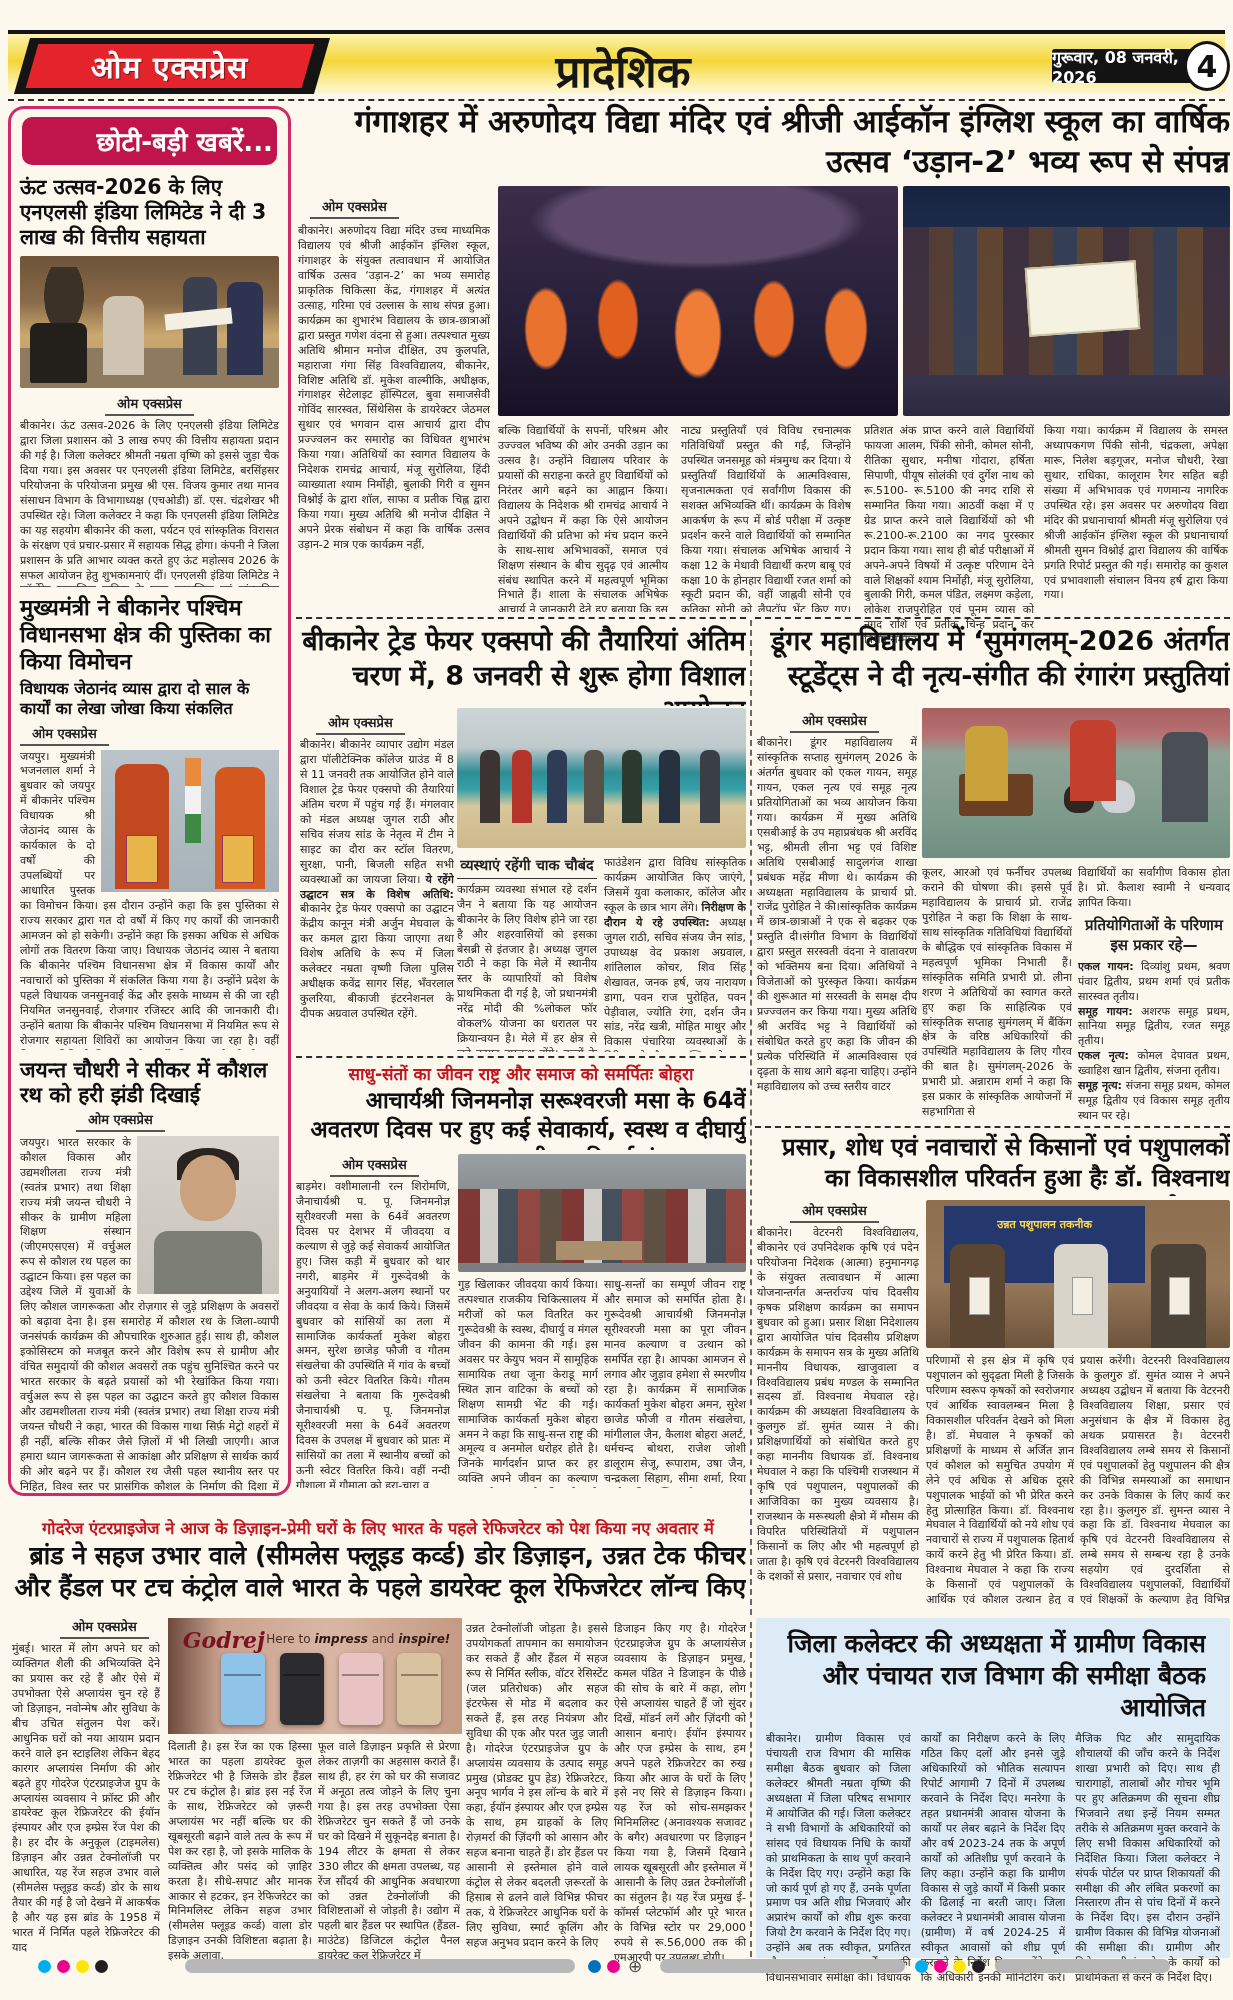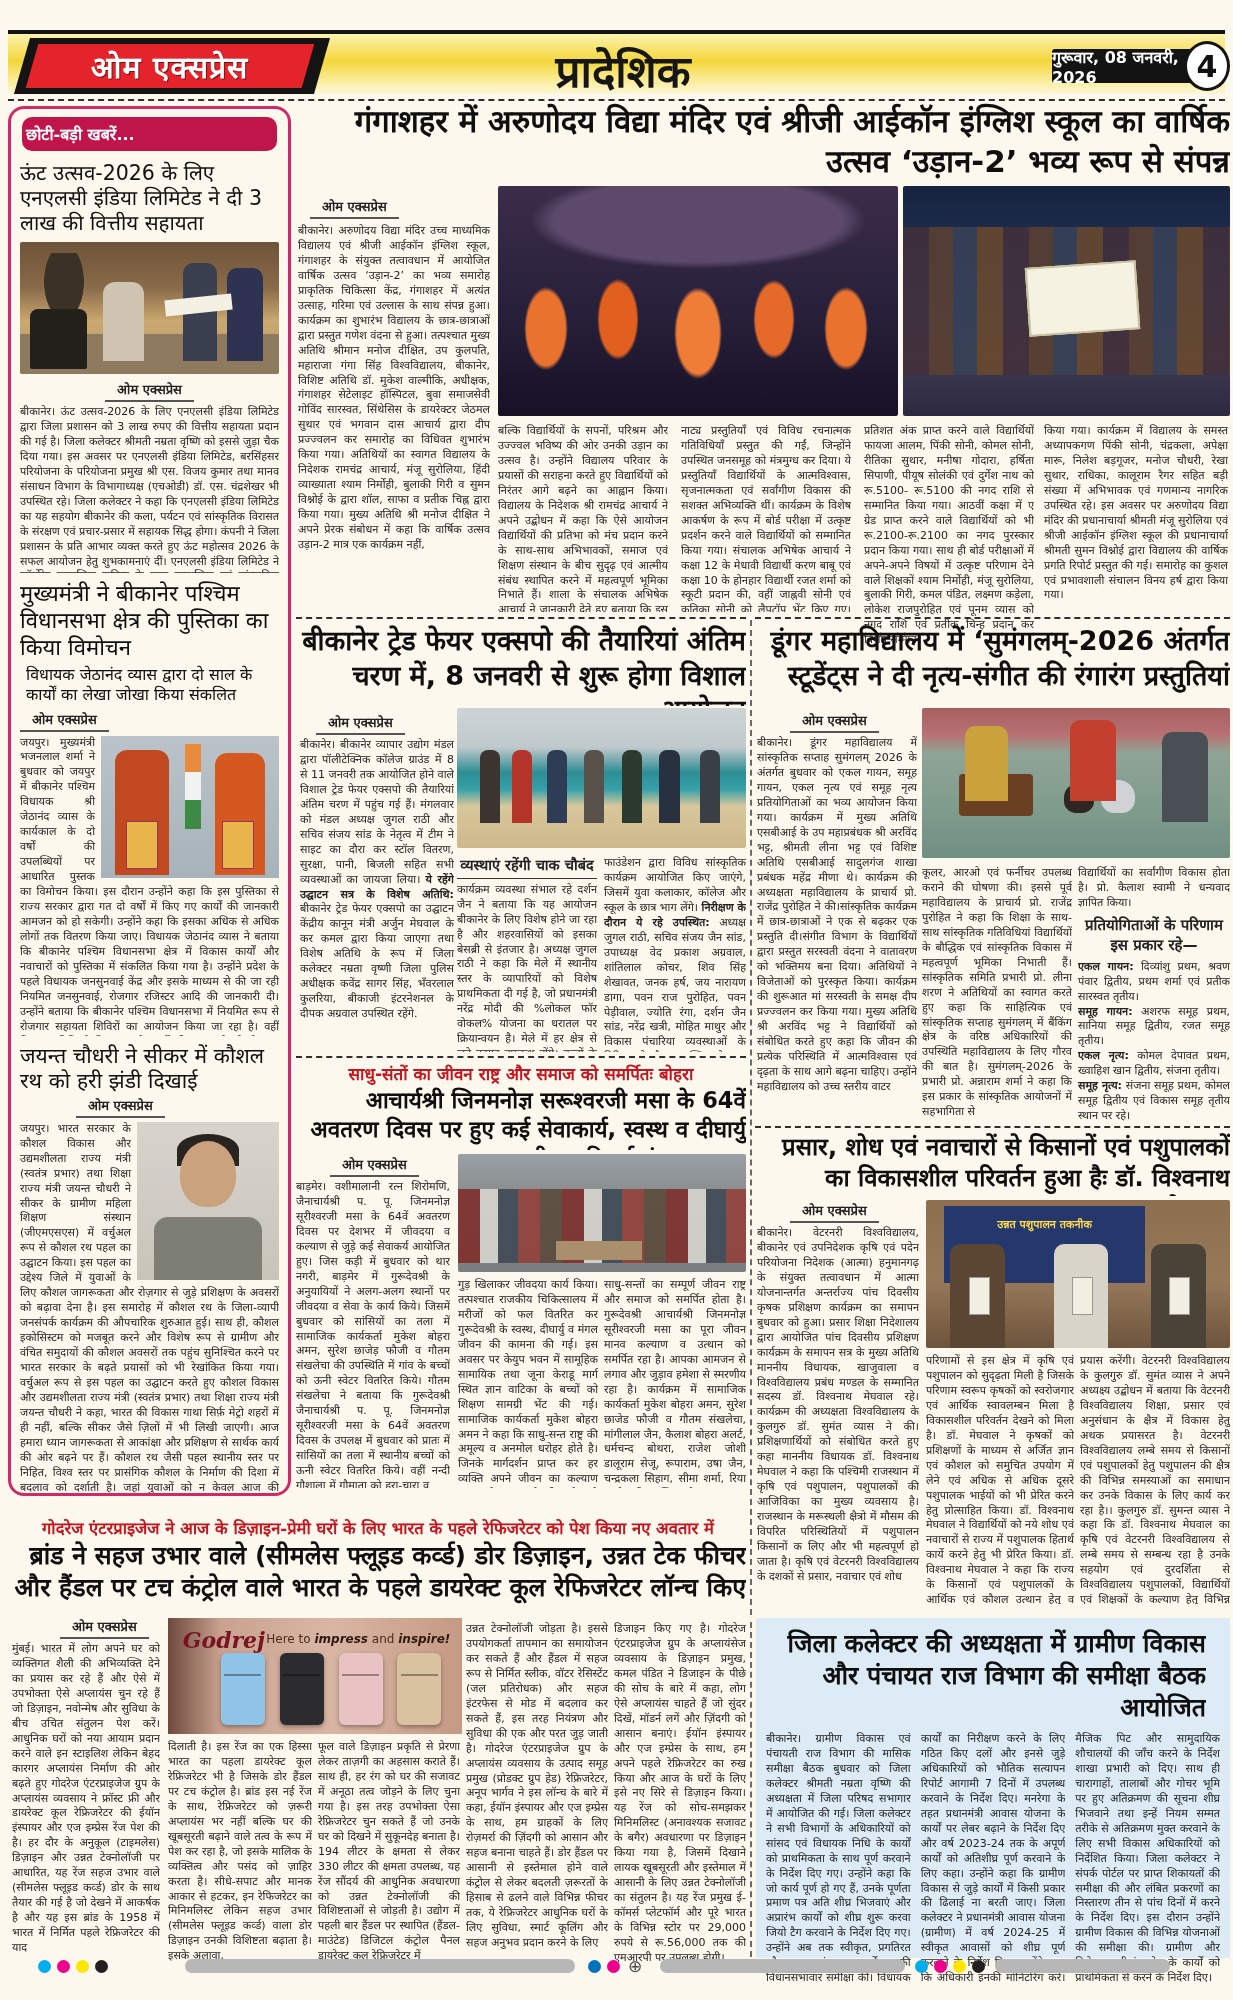--- a/index.html
+++ b/index.html
@@ -23,21 +23,21 @@
               display:flex; align-items:center; justify-content:center; border-radius:3px; }
   .page-circle { background:#fff; border:3px solid #141414; border-radius:50%;
                  display:flex; align-items:center; justify-content:center;
                  font-size:30px; font-weight:bold; color:#111; }
   .dashline { border-top:2px dashed #2e2e2e; }
   .vdash { border-left:2px dashed #6a6a6a; }
 
   
   .body-text { font-size:11px; line-height:1.36; text-align:justify; overflow:hidden; color:#222; }
   .headline { font-weight:bold; color:#0f0f0f; text-align:right; overflow:hidden; line-height:1.28; }
-  .headline-left { font-weight:normal; color:#0f0f0f; text-align:left; line-height:1.22; }
+  .headline-left { font-weight:bold; color:#0f0f0f; text-align:left; line-height:1.22; }
   .kicker { color:#c4161f; font-weight:bold; text-align:center; overflow:hidden; }
   .byline { font-weight:bold; font-size:13px; color:#222; border-bottom:2px solid #555;
             display:inline-block; padding:0 12px 2px; }
   .byline-wrap { text-align:center; }
   .col-subhead { font-weight:bold; font-size:14.5px; text-align:center; border-bottom:1.5px solid #333;
                  padding-bottom:2px; margin-bottom:4px; }
 
   
   .photo { position:absolute; overflow:hidden; border-radius:2px; background:#777; }
   .ph-office { background:linear-gradient(180deg,#6d5338 0%,#8a6b49 35%,#caa86f 60%,#b59871 100%); }
@@ -100,22 +100,22 @@
   .ad-tag { position:absolute; right:4%; top:12%; color:#4a2c20; font-size:12px; }
   .ad-tag b { color:#2e1a12;font-style:italic; }
   .fridge { position:absolute; bottom:8%; width:15%; height:62%; border-radius:6px; box-shadow:0 2px 4px rgba(0,0,0,.35); }
   .fridge:before { content:""; position:absolute; left:8%; top:30%; width:84%; height:2px; background:rgba(0,0,0,.35); }
 
   
   .blue-box { background:#dcebf5; border-radius:2px; }
 
   
   .left-wrap { border:3.5px solid #cf2a68; border-radius:16px; padding:8px 9px; overflow:hidden; }
-  .news-tab { background:#c0154a; color:#fff; border-radius:10px; font-size:16px; font-weight:bold;
-              text-align:left; padding:6px 4px; margin:0 2px 10px; }
+  .news-tab { background:#c0154a; color:#fff; border-radius:10px; font-size:26px; font-weight:bold;
+              text-align:right; padding:6px 4px; margin:0 2px 10px; }
 
   
   .dot { position:absolute; width:13px; height:13px; border-radius:50%; }
   .regbar { position:absolute; height:14px; border-radius:8px; background:#b7b7b7; }
   .crosshair { position:absolute; font-size:17px; color:#4c4c4c; }
 </style>
 </head>
 <body>
 
 <div class="page">
@@ -142,21 +142,21 @@
       <div class="chair"></div>
       <div class="fig3"></div>
       <div class="fig2"></div>
       <div class="fig1"></div>
       <div class="cheque"></div>
     </div>
     <div class="byline-wrap"><span class="byline">ओम एक्सप्रेस</span></div>
     <div class="body-text" style="height:168px; margin-top:3px;">बीकानेर। ऊंट उत्सव-2026 के लिए एनएलसी इंडिया लिमिटेड द्वारा जिला प्रशासन को 3 लाख रुपए की वित्तीय सहायता प्रदान की गई है। जिला कलेक्टर श्रीमती नम्रता वृष्णि को इससे जुड़ा चैक दिया गया। इस अवसर पर एनएलसी इंडिया लिमिटेड, बरसिंहसर परियोजना के परियोजना प्रमुख श्री एस. विजय कुमार तथा मानव संसाधन विभाग के विभागाध्यक्ष (एचओडी) डॉ. एस. चंद्रशेखर भी उपस्थित रहे। जिला कलेक्टर ने कहा कि एनएलसी इंडिया लिमिटेड का यह सहयोग बीकानेर की कला, पर्यटन एवं सांस्कृतिक विरासत के संरक्षण एवं प्रचार-प्रसार में सहायक सिद्ध होगा। कंपनी ने जिला प्रशासन के प्रति आभार व्यक्त करते हुए ऊंट महोत्सव 2026 के सफल आयोजन हेतु शुभकामनाएं दीं। एनएलसी इंडिया लिमिटेड ने कॉर्पोरेट सामाजिक दायित्व के तहत सामाजिक एवं सांस्कृतिक गतिविधियों में निरंतर सहयोग का विश्वास व्यक्त किया।</div>
 
     <div class="headline-left" style="font-size:22px; margin-top:8px;">मुख्यमंत्री ने बीकानेर पश्चिम विधानसभा क्षेत्र की पुस्तिका का किया विमोचन</div>
-    <div class="headline-left" style="font-size:16px; margin:4px 6px 4px;">विधायक जेठानंद व्यास द्वारा दो साल के कार्यों का लेखा जोखा किया संकलित</div>
+    <div class="headline-left" style="font-size:16px; margin:4px 0 4px;">विधायक जेठानंद व्यास द्वारा दो साल के कार्यों का लेखा जोखा किया संकलित</div>
     <div><span class="byline">ओम एक्सप्रेस</span></div>
     <div class="body-text" style="height:300px; margin-top:4px;">
       <div class="ph-cm">
         <div class="flag"></div>
         <div class="f1"></div>
         <div class="f2"></div>
         <div class="book1"></div>
         <div class="book2"></div>
       </div>
       <span>जयपुर। मुख्यमंत्री भजनलाल शर्मा ने बुधवार को जयपुर में बीकानेर पश्चिम विधायक श्री जेठानंद व्यास के कार्यकाल के दो वर्षों की उपलब्धियों पर आधारित पुस्तक का विमोचन किया। इस दौरान उन्होंने कहा कि इस पुस्तिका से राज्य सरकार द्वारा गत दो वर्षों में किए गए कार्यों की जानकारी आमजन को हो सकेगी। उन्होंने कहा कि इसका अधिक से अधिक लोगों तक वितरण किया जाए। विधायक जेठानंद व्यास ने बताया कि बीकानेर पश्चिम विधानसभा क्षेत्र में विकास कार्यों और नवाचारों को पुस्तिका में संकलित किया गया है। उन्होंने प्रदेश के पहले विधायक जनसुनवाई केंद्र और इसके माध्यम से की जा रही नियमित जनसुनवाई, रोजगार रजिस्टर आदि की जानकारी दी। उन्होंने बताया कि बीकानेर पश्चिम विधानसभा में नियमित रूप से रोजगार सहायता शिविरों का आयोजन किया जा रहा है। वहीं विधायक निधि से किए जा रहे कार्यों की जानकारी भी दी। इस दौरान उन्होंने आगामी बजट के मद्देनजर विभिन्न बिंदुओं के सम्बन्ध में मुख्यमंत्री से चर्चा की।</span>

